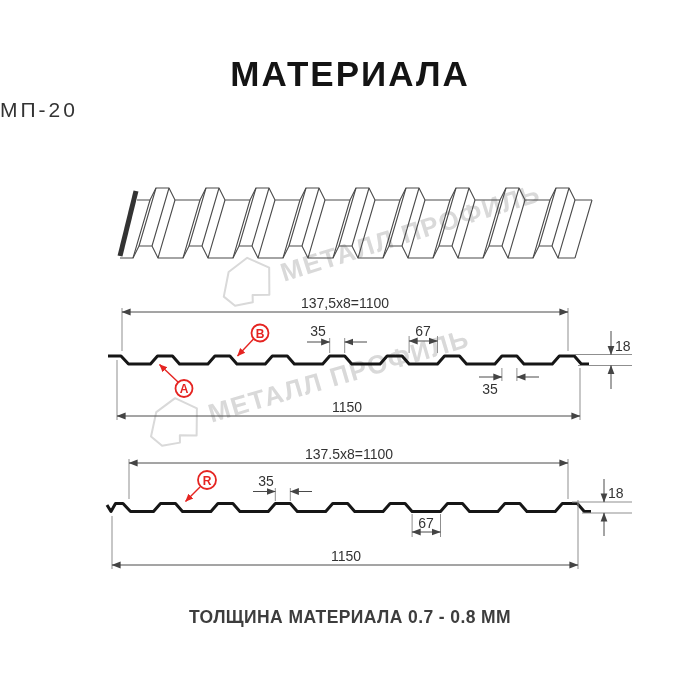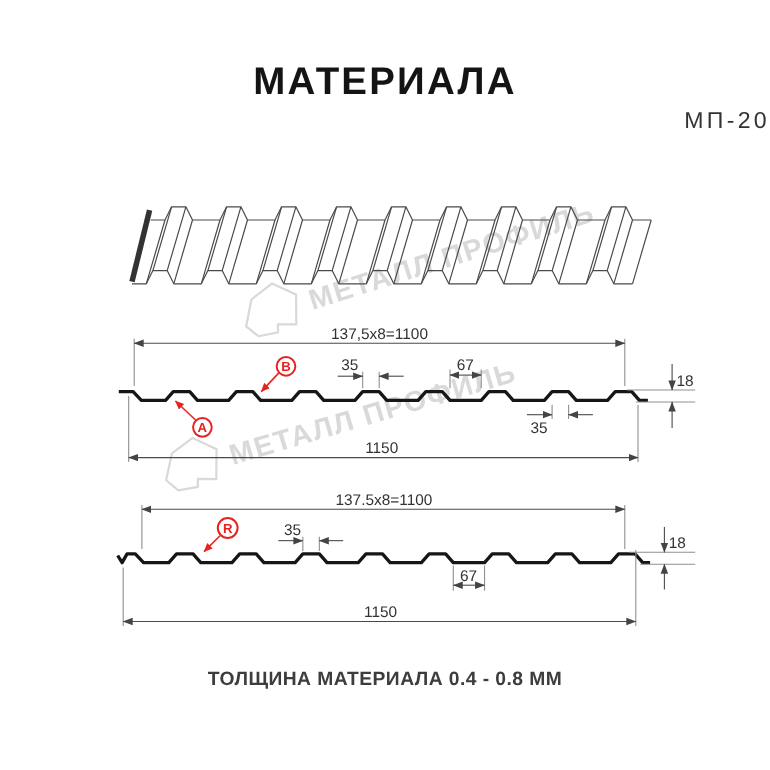--- a/index.html
+++ b/index.html
@@ -5,21 +5,21 @@
   html,body{margin:0;padding:0;}
   body{
     width:700px;height:700px;background:#ffffff;position:relative;overflow:hidden;
     font-family:"Liberation Sans",sans-serif;
   }
   .page-title{
     position:absolute;left:0;top:54px;width:700px;text-align:center;
     font-size:35px;font-weight:bold;color:#141414;letter-spacing:2px;
   }
   .page-subtitle{
-    position:absolute;left:0;top:98px;width:700px;text-align:right;
+    position:absolute;left:0;top:98px;width:700px;text-align:left;
     font-size:21px;font-weight:normal;color:#333;letter-spacing:3px;
   }
   .footer-note{
     position:absolute;left:0;top:607px;width:700px;text-align:center;
     font-size:17.5px;font-weight:bold;color:#3d3d3d;letter-spacing:.4px;
   }
   svg{position:absolute;left:0;top:0;}
   .dim-text{font:14px "Liberation Sans",sans-serif;fill:#333;}
   .marker-letter{font:bold 12px "Liberation Sans",sans-serif;fill:#e52421;}
   .wm-text{font:bold 26px "Liberation Sans",sans-serif;fill:#d9d9d9;letter-spacing:1.5px;}
@@ -152,13 +152,13 @@
     <text class="dim-text" x="346" y="561" text-anchor="middle">1150</text>
 
     <g>
       <line class="redline" x1="200" y1="487" x2="185.5" y2="501.5" marker-end="url(#arrR)"></line>
       <circle class="redcircle" cx="207" cy="480" r="9"></circle>
       <text class="marker-letter" x="207" y="484.5" text-anchor="middle">R</text>
     </g>
   </g>
 </svg>
 
-<div class="footer-note">ТОЛЩИНА МАТЕРИАЛА 0.4 - 0.8 ММ</div>
+<div class="footer-note">ТОЛЩИНА МАТЕРИАЛА 0.7 - 0.8 ММ</div>
 
 </body></html>

